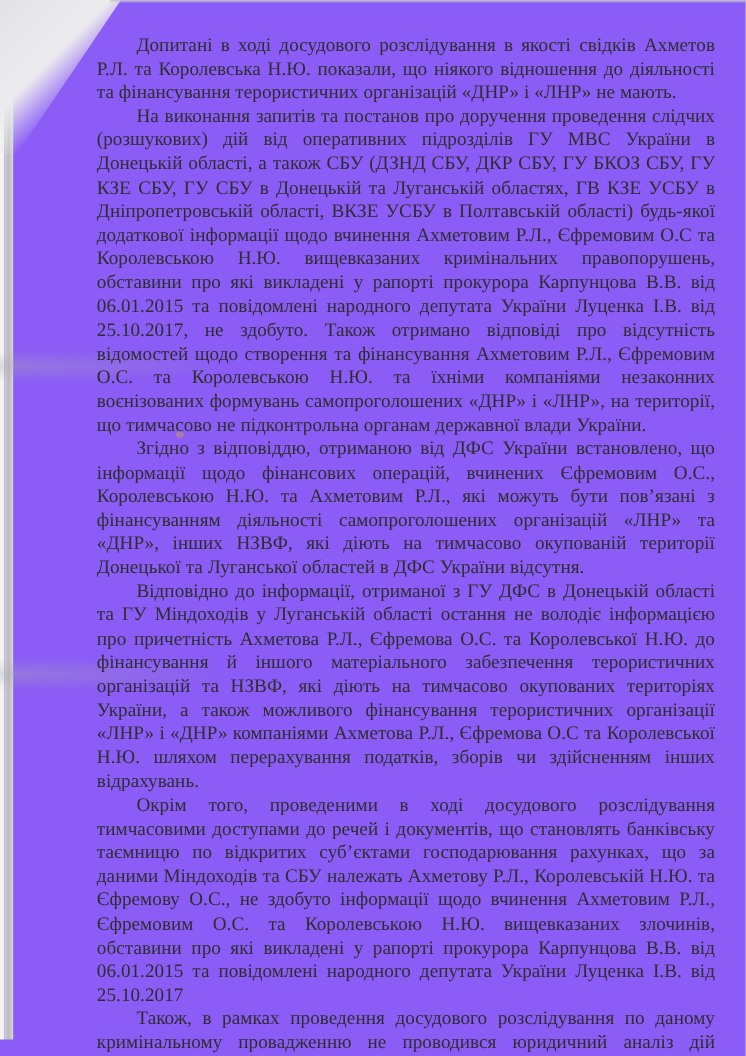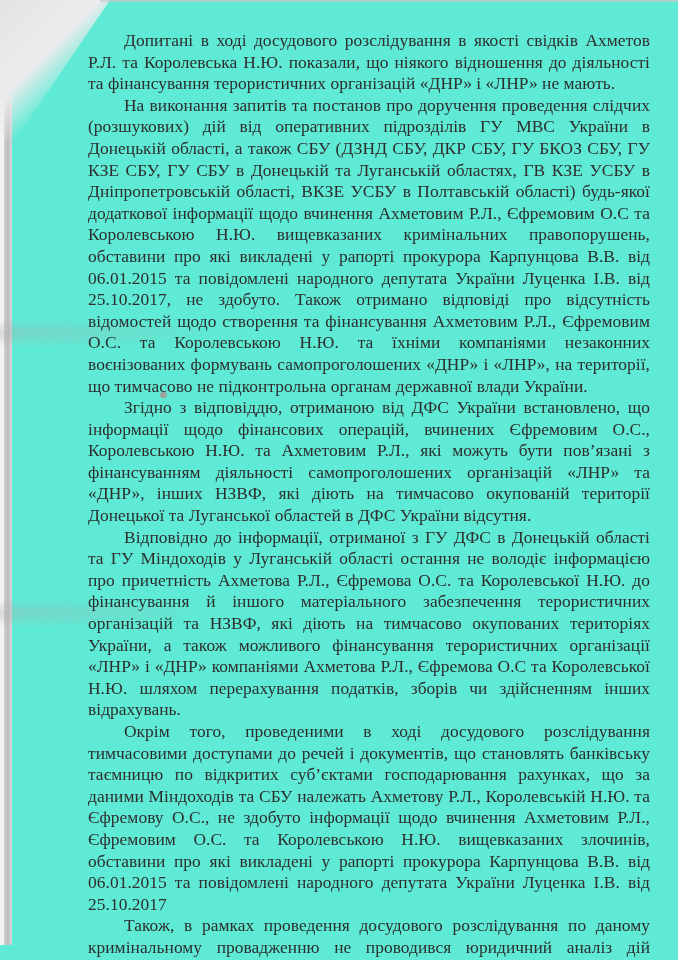--- a/index.html
+++ b/index.html
@@ -12,21 +12,21 @@
     height: 960px;
     position: relative;
     overflow: hidden;
     font-family: "Liberation Serif", "DejaVu Serif", serif;
   }
   .page {
     position: absolute;
     left: 0; top: 0;
     width: 678px;
     height: 960px;
-    background: #5eead4;
+    background: #8b5cf6;
   }
   
   .left-strip {
     position: absolute;
     left: 4px;
     top: 20px;
     width: 8px;
     height: 925px;
     background: linear-gradient(to right, #cfcfd1, #bdbdc0 50%, #d8d8da);
   }

